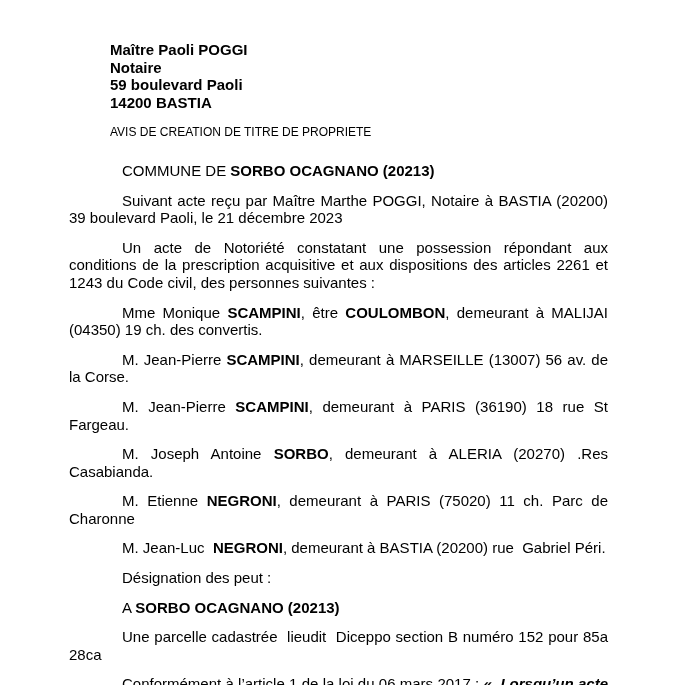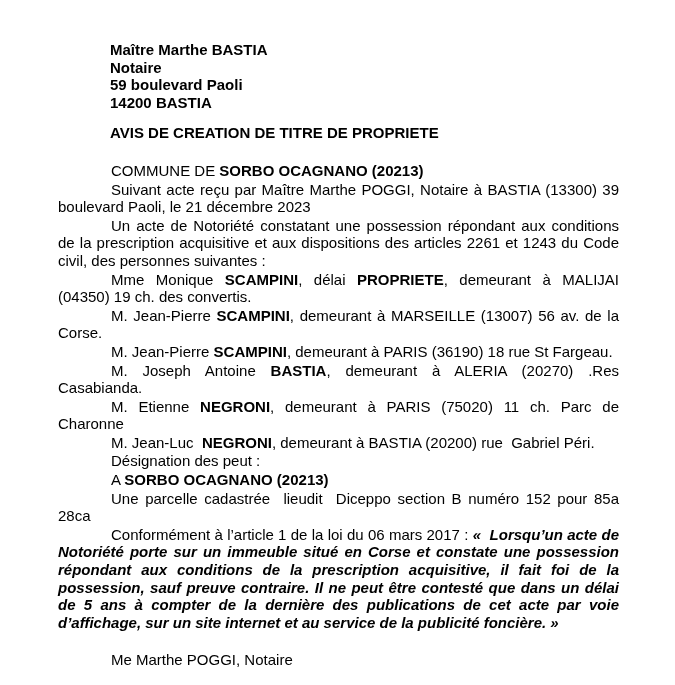--- a/index.html
+++ b/index.html
@@ -17,61 +17,61 @@
     font-size: 15px;
     line-height: 17.6px;
     overflow: hidden;
   }
   .sender {
     margin: 41px 0 0 110px;
     font-weight: bold;
   }
   .doc-title {
     margin: 13px 0 0 110px;
-    font-size: 15px;
-    font-weight: bold;
+    font-size: 12px;
+    font-weight: normal;
     line-height: 17.6px;
   }
   .doc-body {
     margin: 20px 0 0 57px;
     width: 563px;
   }
   .doc-body p {
-    margin: 1px;
+    margin: 12px;
     text-indent: 53px;
     text-align: justify;
   }
   .doc-body p.spacer {
     text-align: left;
   }
   .b { font-weight: bold; }
   .i { font-style: italic; font-weight: bold; }
 </style>
 </head>
 <body>
 
 <div class="page">
 
   <div class="sender">
-    <div>Maître Marthe BASTIA</div>
+    <div>Maître Paoli POGGI</div>
     <div>Notaire</div>
     <div>59 boulevard Paoli</div>
     <div>14200 BASTIA</div>
   </div>
 
   <div class="doc-title">AVIS DE CREATION DE TITRE DE PROPRIETE</div>
 
   <div class="doc-body">
       <p><span>COMMUNE DE </span><span class="b">SORBO OCAGNANO (20213)</span></p>
-      <p><span>Suivant acte reçu par Maître Marthe POGGI, Notaire à BASTIA (13300) 39 boulevard Paoli, le 21 décembre 2023</span></p>
+      <p><span>Suivant acte reçu par Maître Marthe POGGI, Notaire à BASTIA (20200) 39 boulevard Paoli, le 21 décembre 2023</span></p>
       <p><span>Un acte de Notoriété constatant une possession répondant aux conditions de la prescription acquisitive et aux dispositions des articles 2261 et 1243 du Code civil, des personnes suivantes :</span></p>
-      <p><span>Mme Monique </span><span class="b">SCAMPINI</span><span>, délai </span><span class="b">PROPRIETE</span><span>, demeurant à MALIJAI (04350) 19 ch. des convertis.</span></p>
+      <p><span>Mme Monique </span><span class="b">SCAMPINI</span><span>, être </span><span class="b">COULOMBON</span><span>, demeurant à MALIJAI (04350) 19 ch. des convertis.</span></p>
       <p><span>M. Jean-Pierre </span><span class="b">SCAMPINI</span><span>, demeurant à MARSEILLE (13007) 56 av. de la Corse.</span></p>
       <p><span>M. Jean-Pierre </span><span class="b">SCAMPINI</span><span>, demeurant à PARIS (36190) 18 rue St Fargeau.</span></p>
-      <p><span>M. Joseph Antoine </span><span class="b">BASTIA</span><span>, demeurant à ALERIA (20270) .Res Casabianda.</span></p>
+      <p><span>M. Joseph Antoine </span><span class="b">SORBO</span><span>, demeurant à ALERIA (20270) .Res Casabianda.</span></p>
       <p><span>M. Etienne </span><span class="b">NEGRONI</span><span>, demeurant à PARIS (75020) 11 ch. Parc de Charonne</span></p>
       <p><span>M. Jean-Luc&nbsp; </span><span class="b">NEGRONI</span><span>, demeurant à BASTIA (20200) rue&nbsp; Gabriel Péri.</span></p>
       <p><span>Désignation des peut :</span></p>
       <p><span>A </span><span class="b">SORBO OCAGNANO (20213)</span></p>
       <p><span>Une parcelle cadastrée&nbsp; lieudit&nbsp; Diceppo section B numéro 152 pour 85a 28ca</span></p>
       <p><span>Conformément à l’article 1 de la loi du 06 mars 2017 : </span><span class="i">«&nbsp; Lorsqu’un acte de Notoriété porte sur un immeuble situé en Corse et constate une possession répondant aux conditions de la prescription acquisitive, il fait foi de la possession, sauf preuve contraire. Il ne peut être contesté que dans un délai de 5 ans à compter de la dernière des publications de cet acte par voie d’affichage, sur un site internet et au service de la publicité foncière. »</span></p>
       <p class="spacer">&nbsp;</p>
       <p><span>Me Marthe POGGI, Notaire</span></p>
     </div>
 

